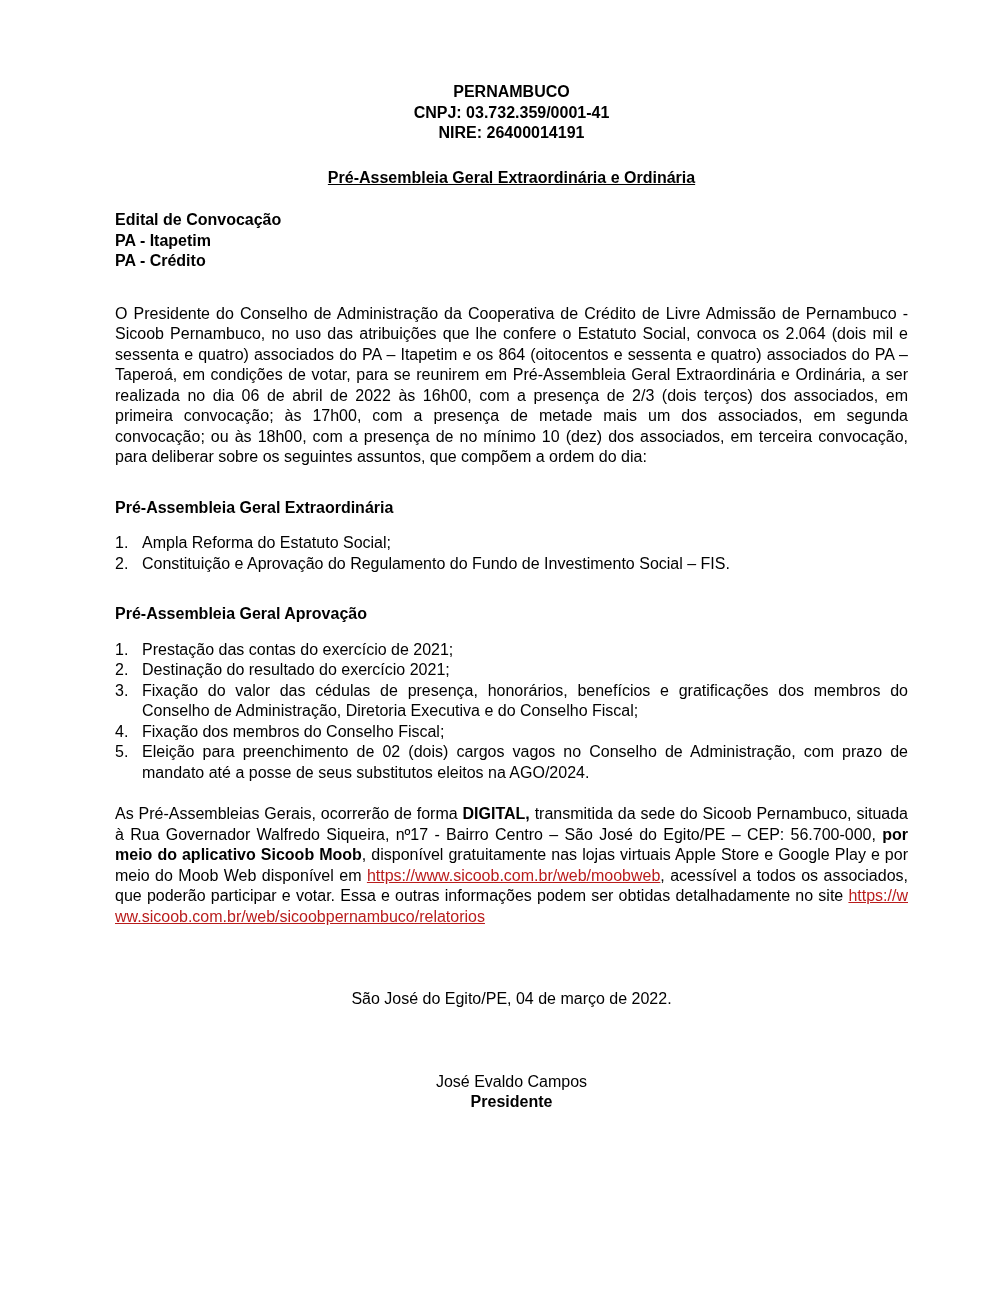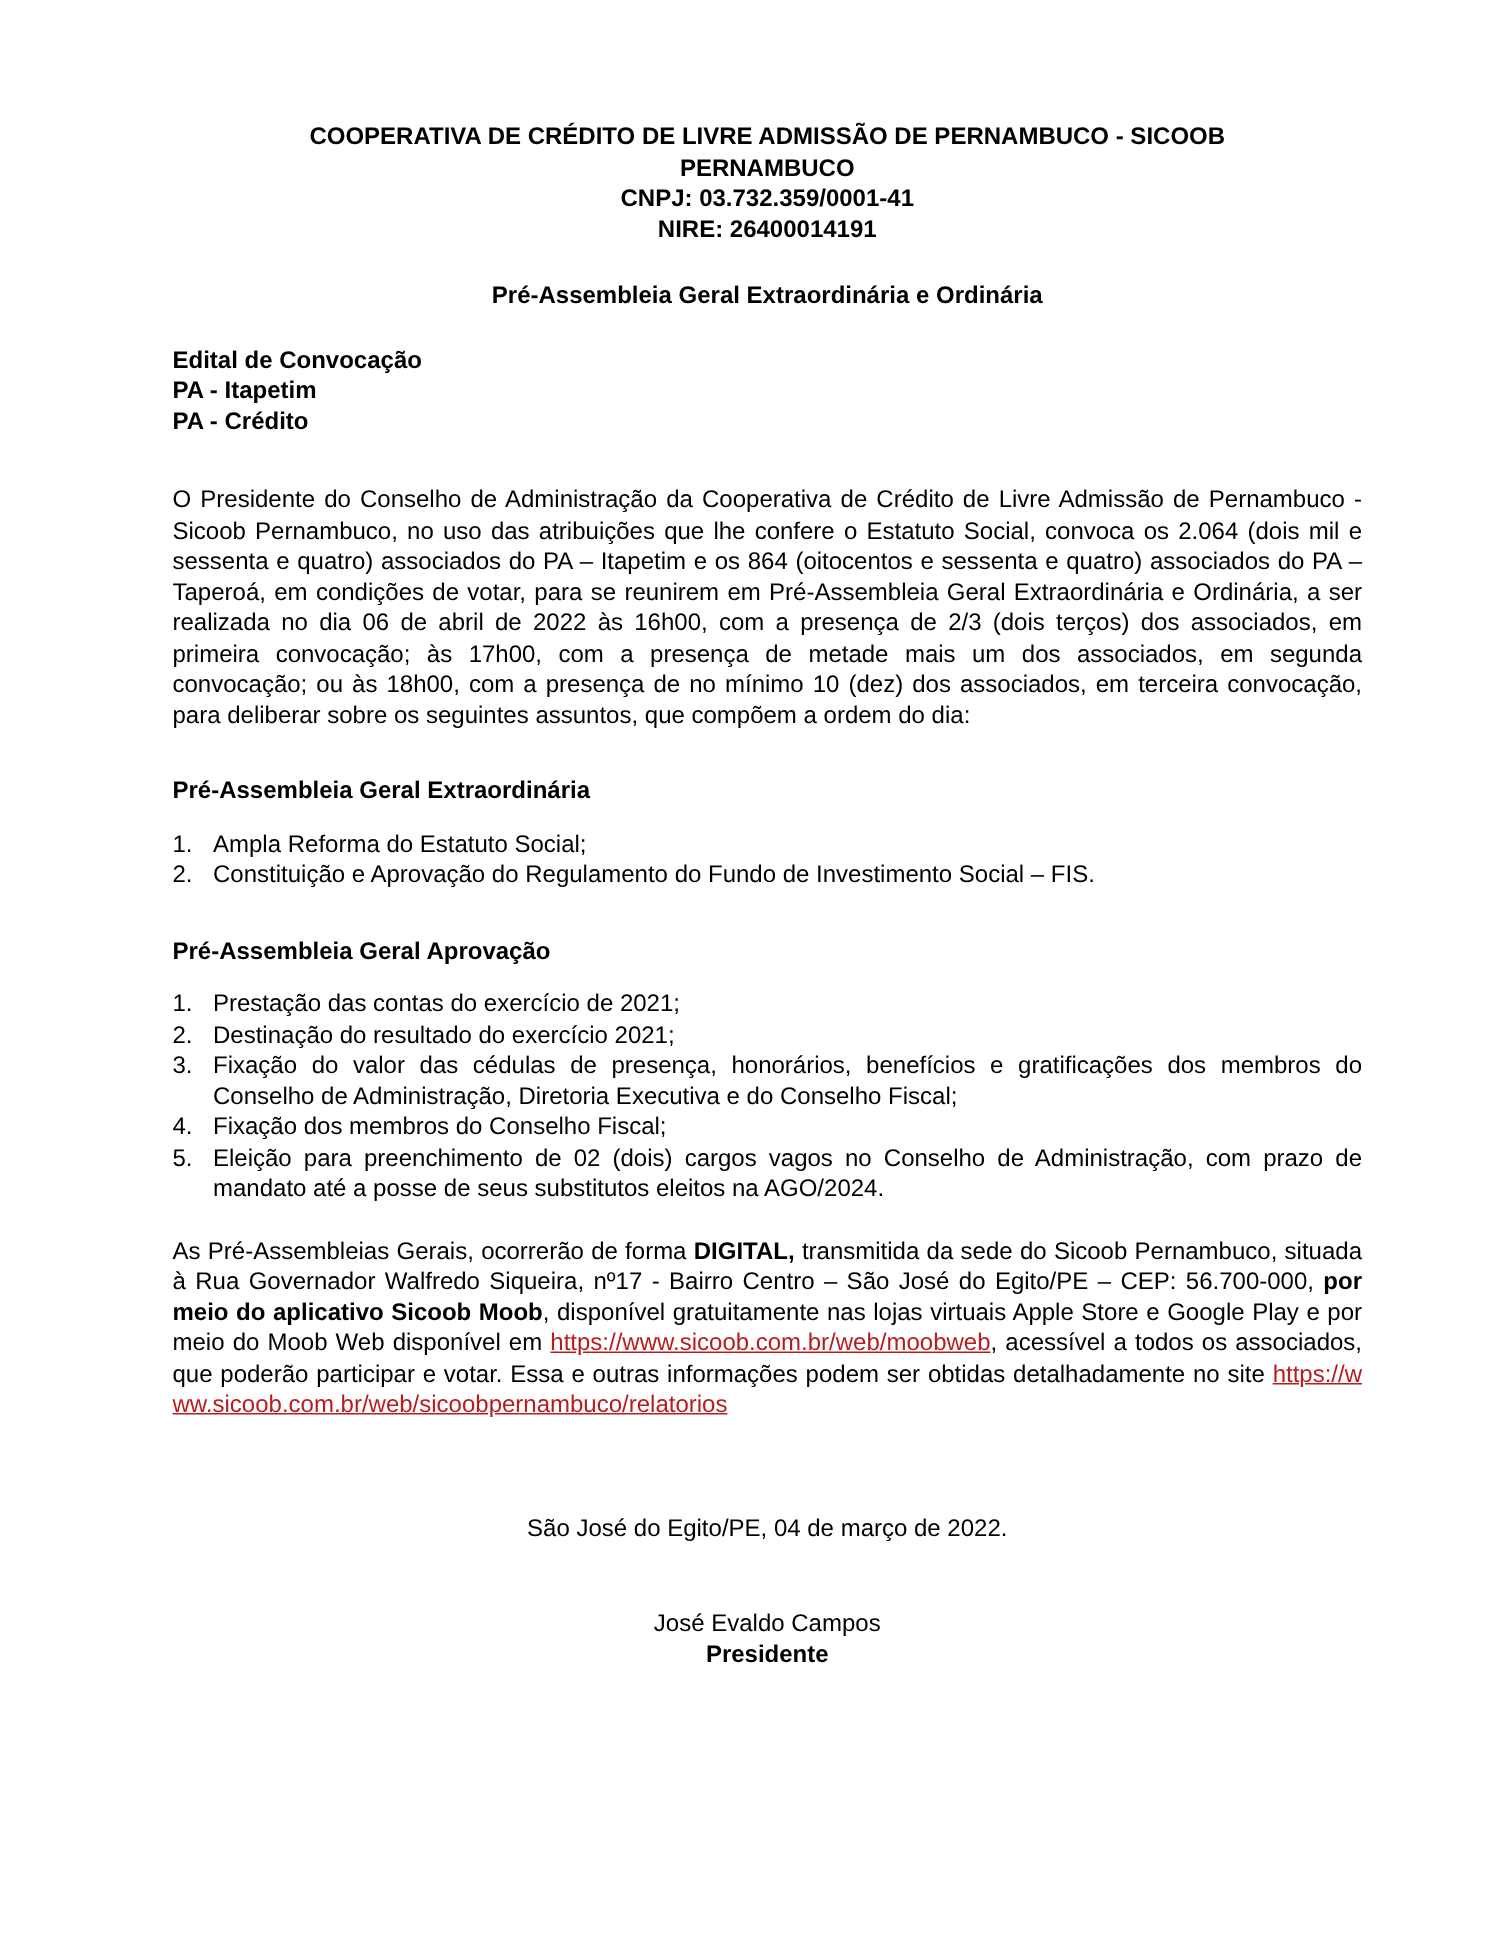--- a/index.html
+++ b/index.html
@@ -11,21 +11,21 @@
     font-size: 16px;
     line-height: 20.5px;
     color: #000000;
     -webkit-font-smoothing: antialiased;
   }
   .page { padding: 82px 92px 40px 115px; }
   .bold { font-weight: bold; }
 
   .doc-header div { text-align: center; font-weight: bold; }
 
-  .subtitle { margin-top: 24px; text-align: center; font-weight: bold; }
+  .subtitle { margin-top: 24px; text-align: center; font-weight: bold; text-decoration: underline; }
 
   .edital-block { margin-top: 22px; }
   .edital-block div { text-align: left; font-weight: bold; }
 
   .intro { margin-top: 32px; text-align: justify; }
 
   .section-heading {
     margin-top: 30px;
     margin-bottom: 15px;
     font-weight: bold;
@@ -39,30 +39,29 @@
   .digital-par { margin-top: 21px; text-align: justify; }
   .doc-link {
     color: #b91c1c;
     text-decoration: underline;
     cursor: pointer;
     word-break: break-all;
   }
 
   .date-line { margin-top: 62px; text-align: center; }
 
-  .signature-block { margin-top: 43px; text-align: center; }
+  .signature-block { margin-top: 62px; text-align: center; }
   .signature-block .role { font-weight: bold; }
 </style>
 </head>
 <body>
 
 <div class="page">
 
   <div class="doc-header">
-    <div>COOPERATIVA DE CRÉDITO DE LIVRE ADMISSÃO DE PERNAMBUCO - SICOOB</div>
     <div>PERNAMBUCO</div>
     <div>CNPJ: 03.732.359/0001-41</div>
     <div>NIRE: 26400014191</div>
   </div>
 
   <div class="subtitle">Pré-Assembleia Geral Extraordinária e Ordinária</div>
 
   <div class="edital-block">
     <div>Edital de Convocação</div>
     <div>PA - Itapetim</div>

